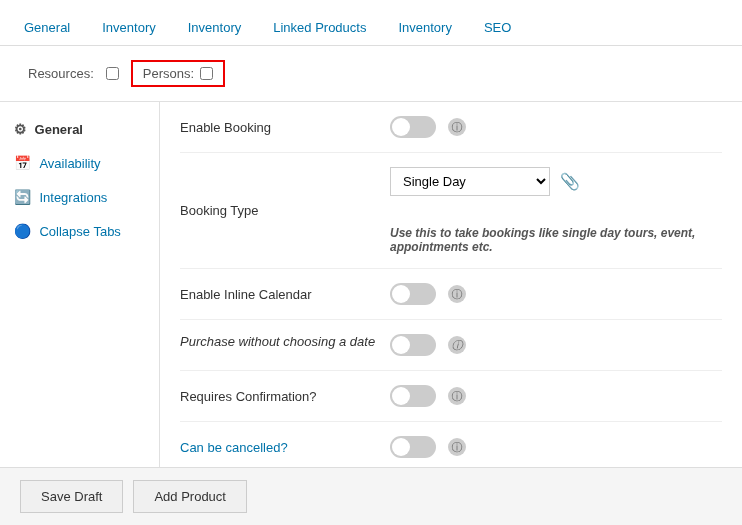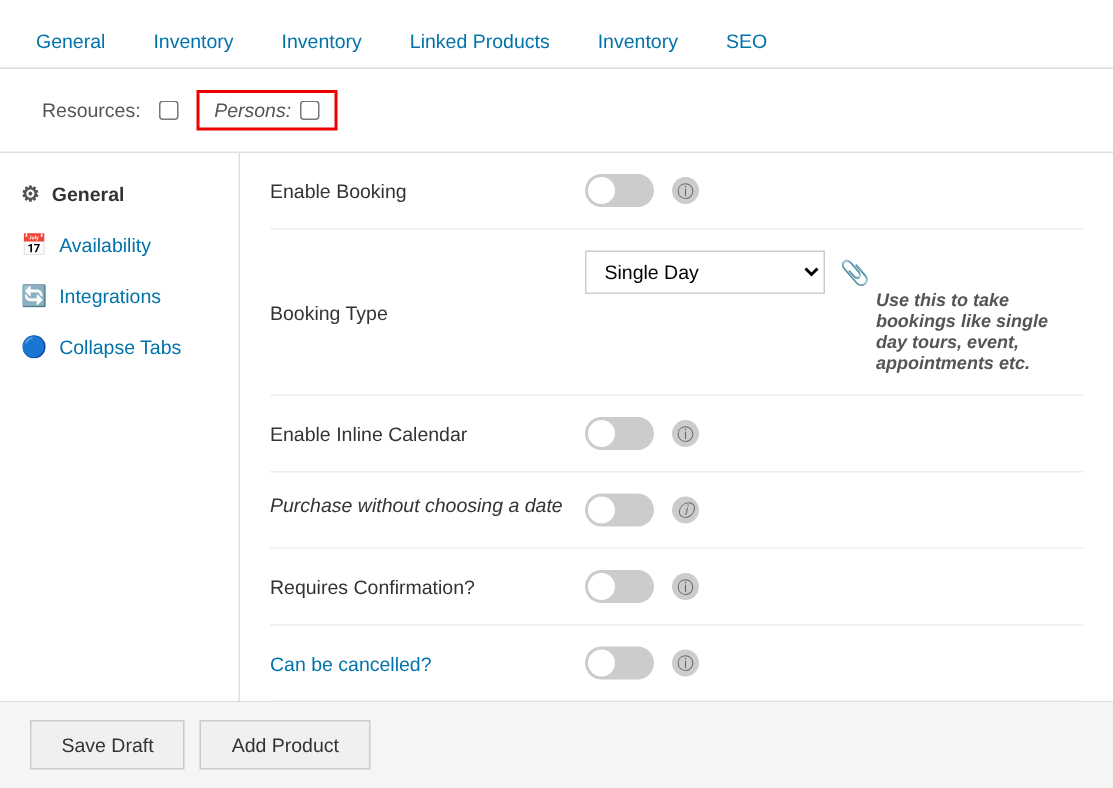--- a/index.html
+++ b/index.html
@@ -37,21 +37,21 @@
       gap: 12px;
     }
     .resources-label { color: #555; font-size: 13px; }
     .persons-box {
       border: 2px solid #e00;
       padding: 4px 10px;
       display: flex;
       align-items: center;
       gap: 6px;
     }
-    .persons-label { color: #555; font-size: 13px; font-style: italic; }
+    .persons-label { color: #555; font-size: 13px; }
     input[type="checkbox"] { width: 13px; height: 13px; cursor: pointer; }
 
     
     .main-area {
       display: flex;
       border-top: 1px solid #e0e0e0;
     }
 
     
     .sidebar {
@@ -151,21 +151,21 @@
       font-size: 11px;
       color: #666;
       cursor: pointer;
       flex-shrink: 0;
     }
 
     
     .booking-type-row {
       display: flex;
       align-items: flex-start;
-      flex-direction: row;
+      flex-direction: column;
       gap: 4px;
       flex: 1;
     }
     .booking-type-controls {
       display: flex;
       align-items: center;
       gap: 10px;
     }
     select.booking-select {
       padding: 5px 8px;

